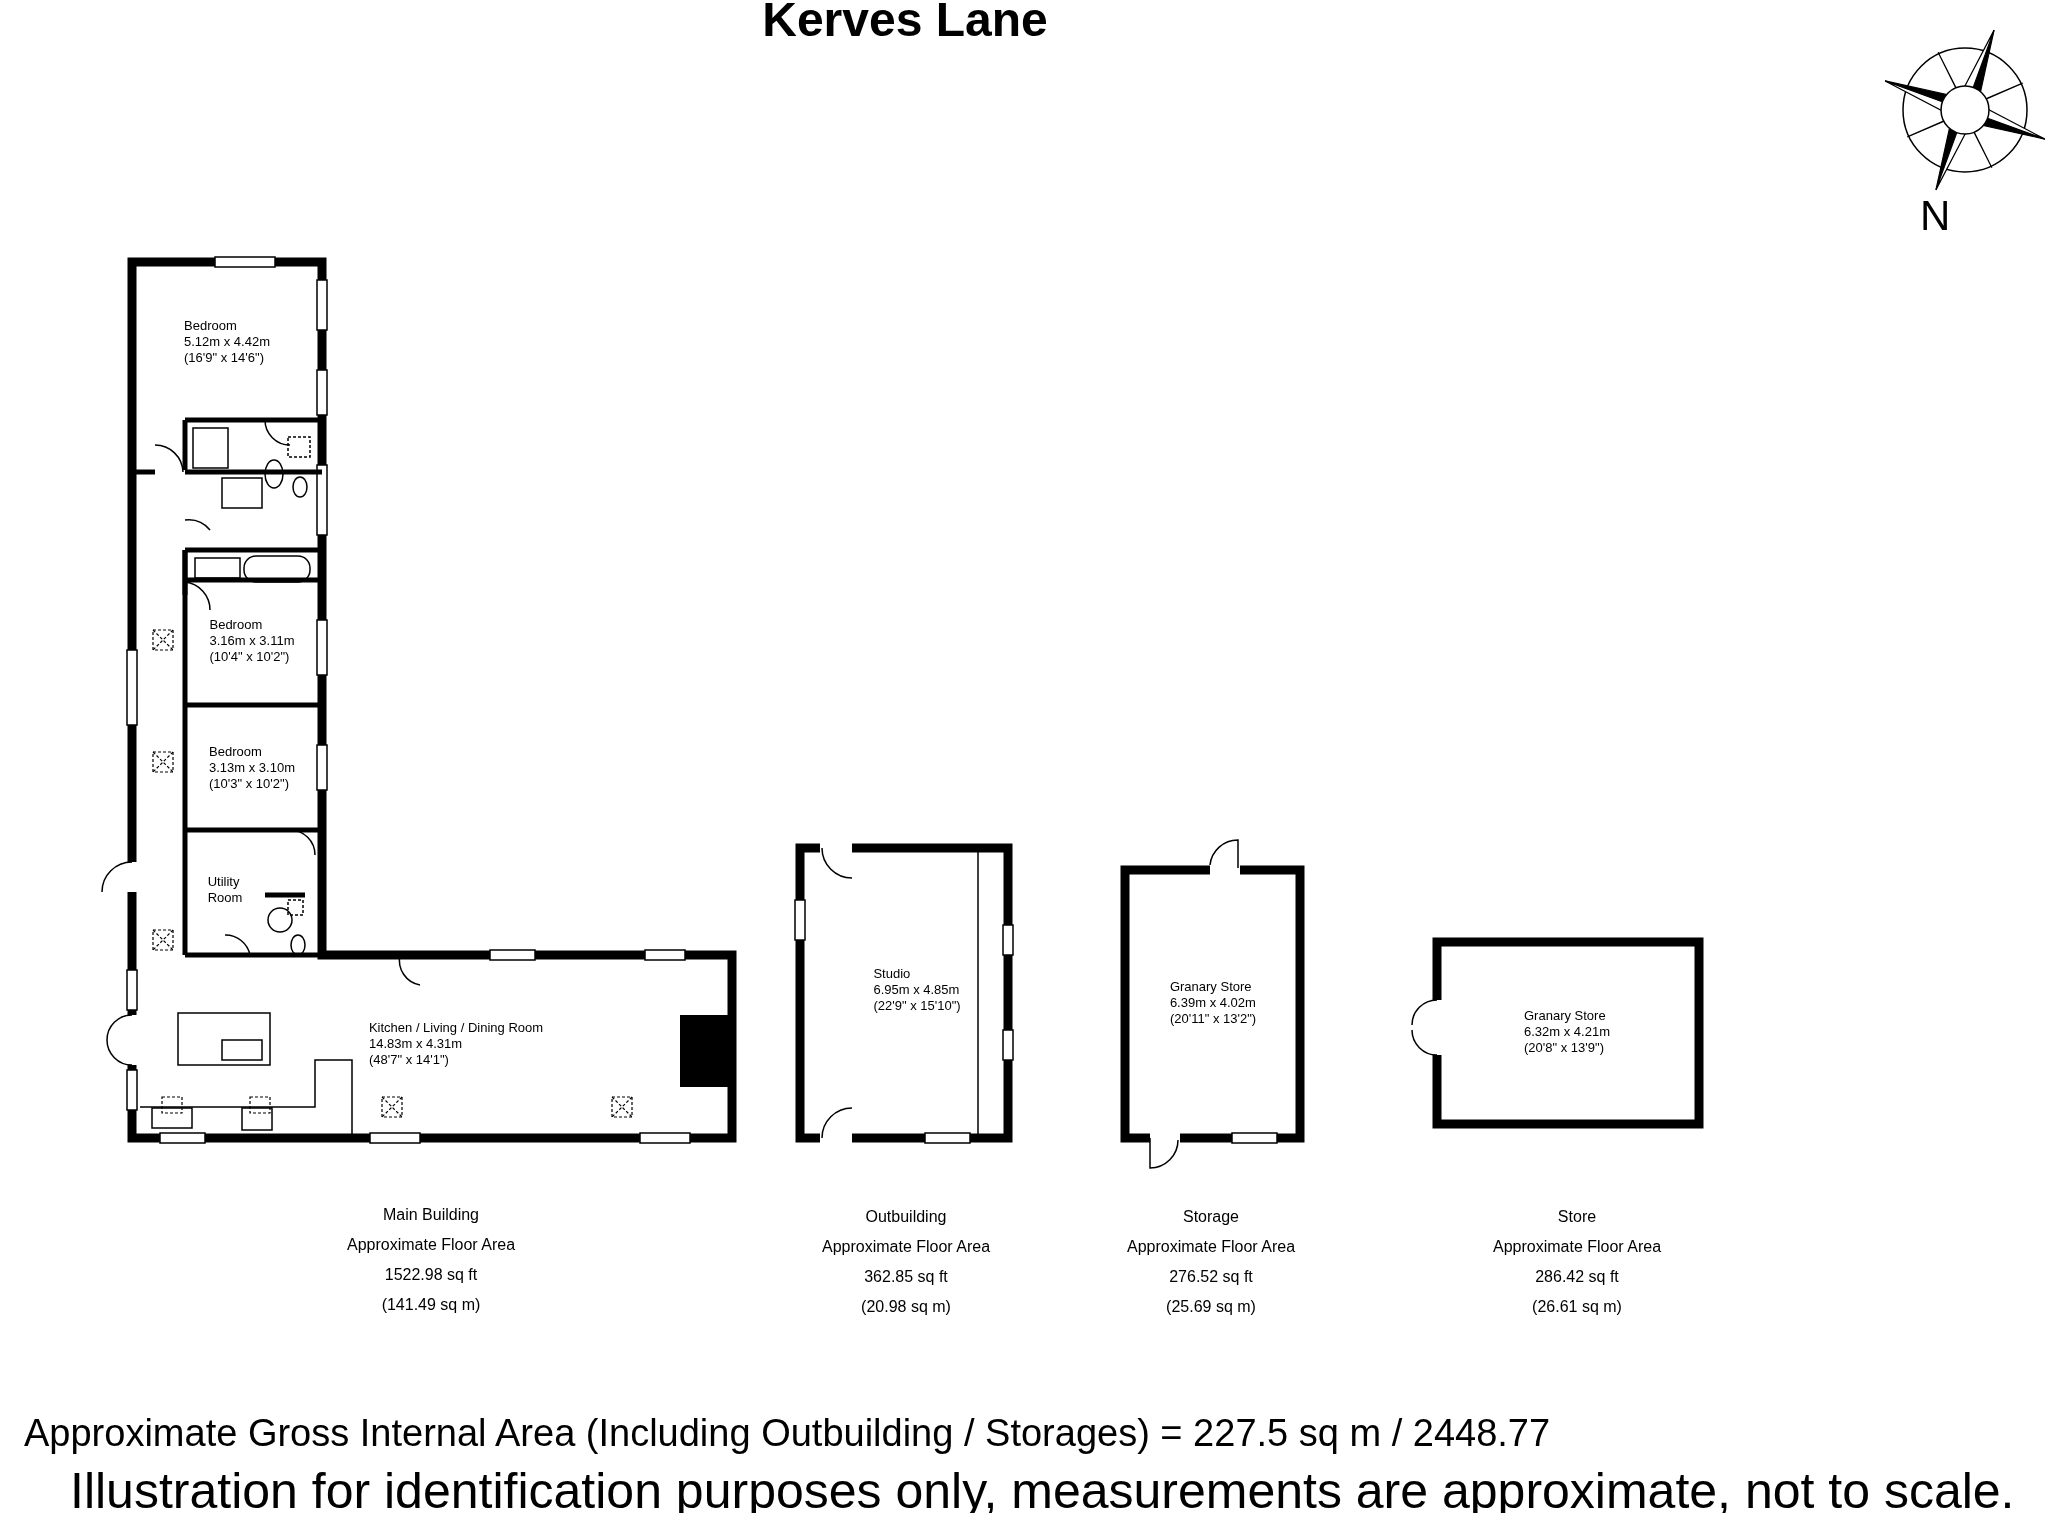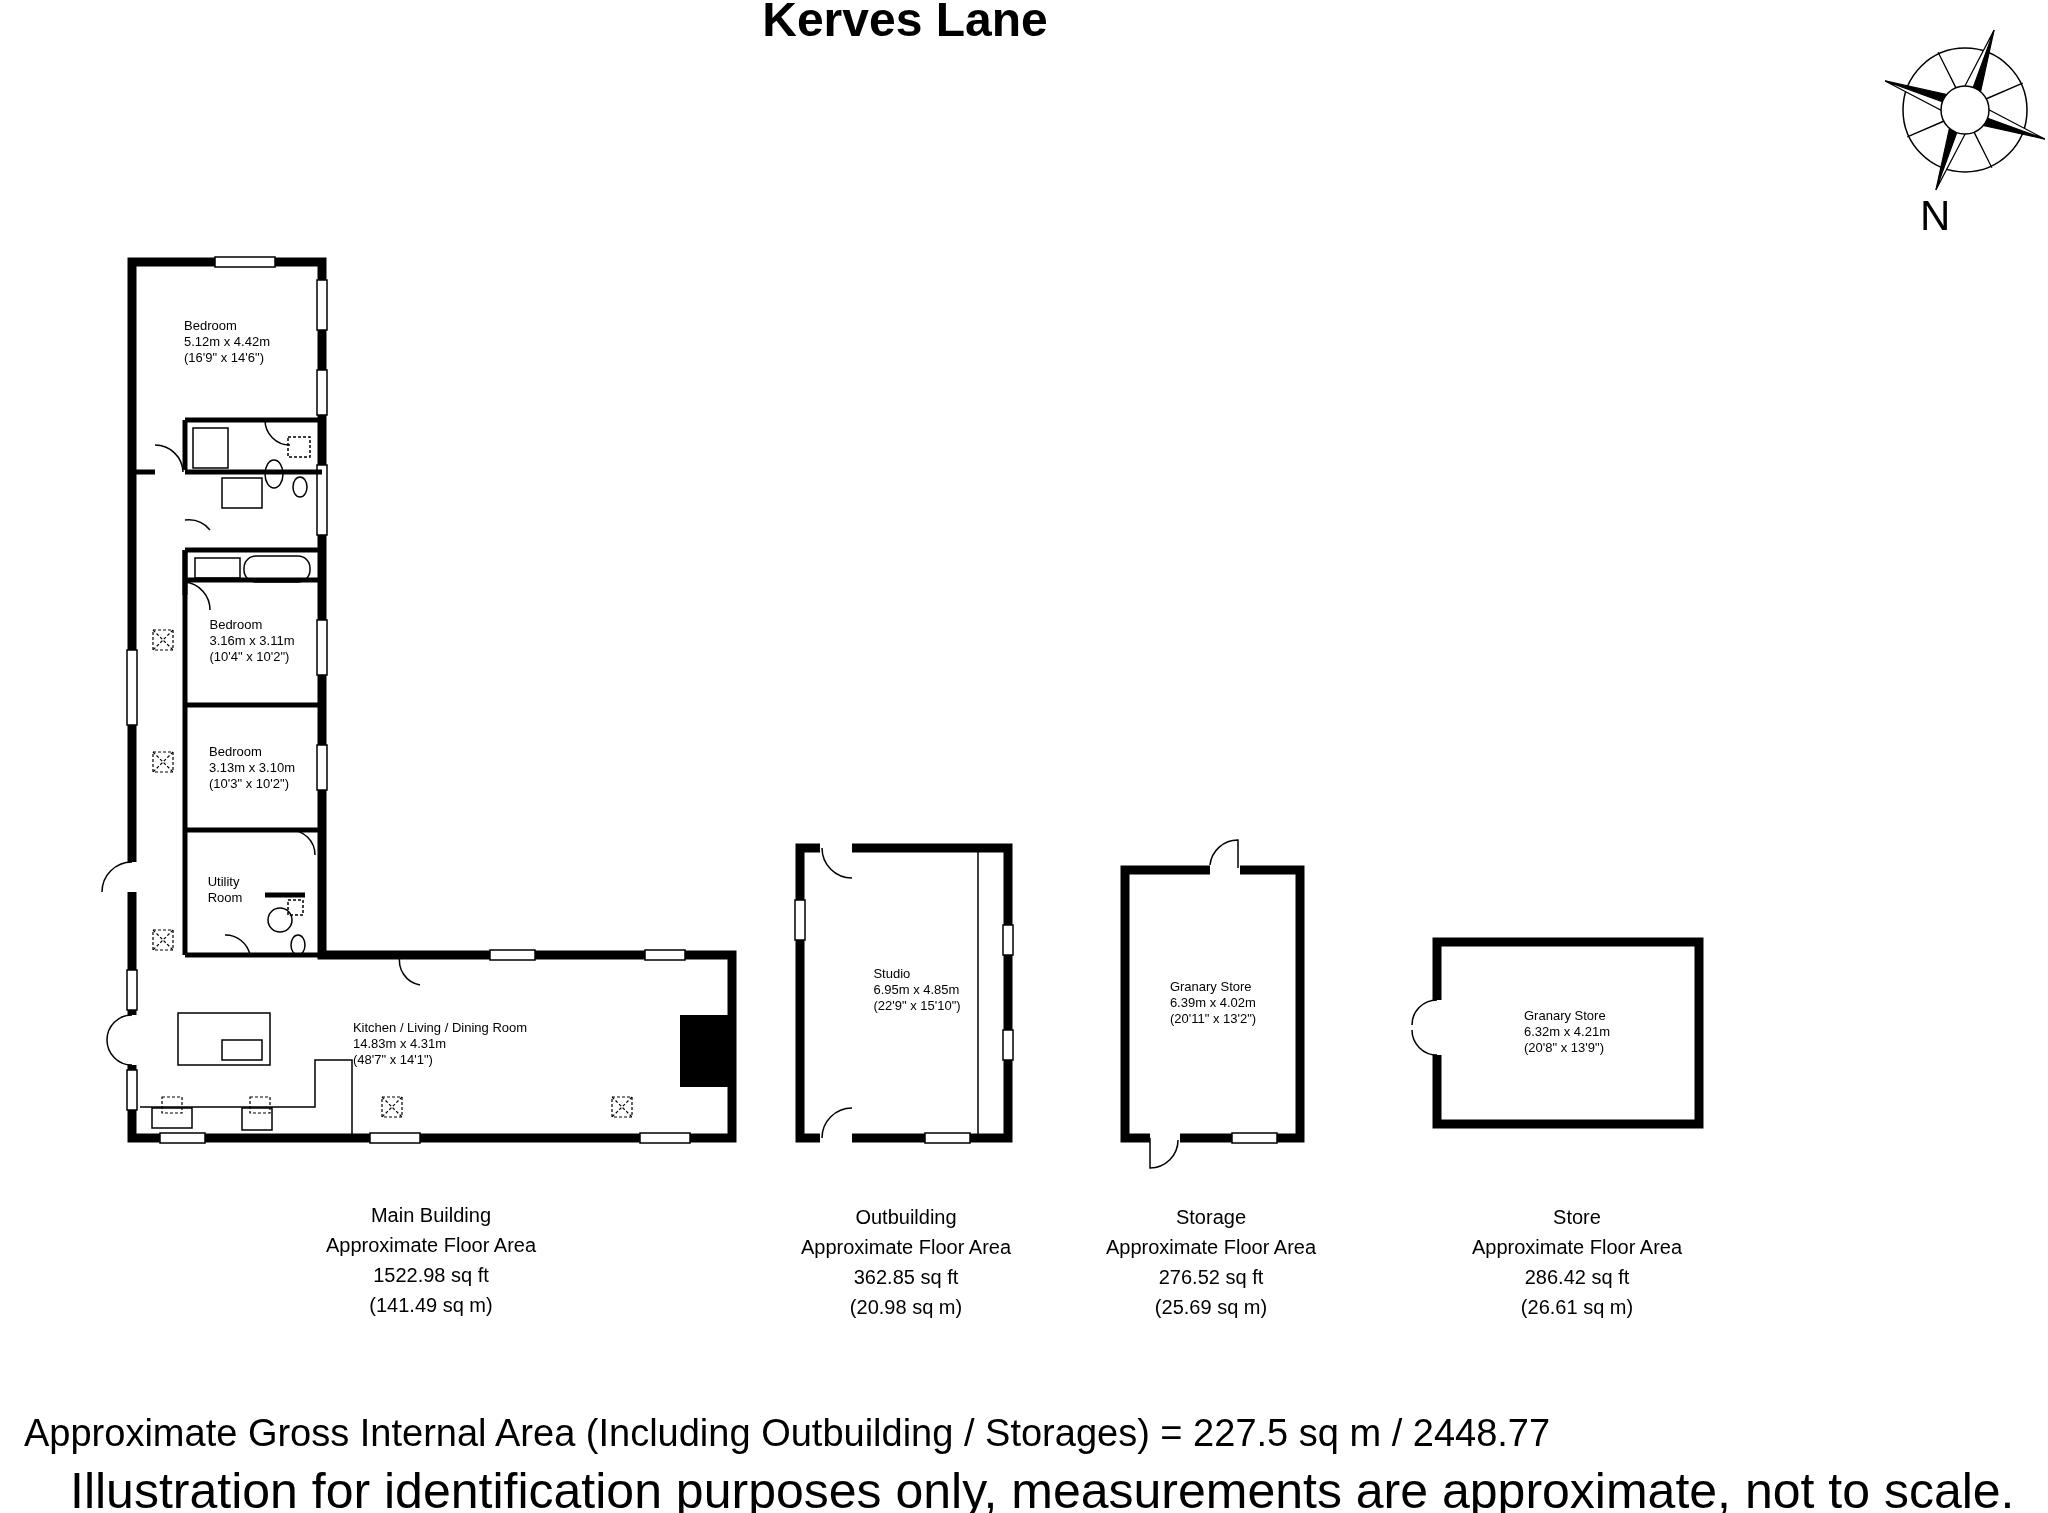--- a/index.html
+++ b/index.html
@@ -2,21 +2,21 @@
 <html><head>
 <meta charset="utf-8">
 <style>
   html, body { margin: 0; padding: 0; background: #ffffff; }
   body { width: 2048px; height: 1513px; position: relative; overflow: hidden;
          font-family: "Liberation Sans", sans-serif; color: #000; }
   .abs { position: absolute; }
   .title { left: 0; width: 1810px; top: -8px; text-align: center; font-weight: bold; font-size: 48px; }
   .plan { left: 0; top: 0; }
   .room-label { position: absolute; text-align: left; font-size: 13px; line-height: 16px; transform: translateX(-50%); white-space: nowrap; }
-  .area { position: absolute; text-align: center; font-size: 20px; line-height: 30px; transform: translateX(-50%); white-space: nowrap; }
+  .area { position: absolute; text-align: center; font-size: 16px; line-height: 30px; transform: translateX(-50%); white-space: nowrap; }
   .footer1 { left: 24px; top: 1412px; font-size: 38px; white-space: nowrap; }
   .footer2 { left: 70px; top: 1462px; font-size: 50px; white-space: nowrap; }
   .compass { left: 1880px; top: 25px; }
   .compass-n { left: 1920px; top: 192px; font-size: 42px; }
 </style>
 </head>
 <body>
 
 <div class="abs title">Kerves Lane</div>
 
@@ -184,21 +184,21 @@
 </div>
 <div class="room-label" style="left:252px; top:744px;">
   <div>Bedroom</div>
   <div>3.13m x 3.10m</div>
   <div>(10'3" x 10'2")</div>
 </div>
 <div class="room-label" style="left:225px; top:874px;">
   <div>Utility</div>
   <div>Room</div>
 </div>
-<div class="room-label" style="left:440px; top:1020px;">
+<div class="room-label" style="left:456px; top:1020px;">
   <div>Kitchen / Living / Dining Room</div>
   <div>14.83m x 4.31m</div>
   <div>(48'7" x 14'1")</div>
 </div>
 <div class="room-label" style="left:917px; top:966px;">
   <div>Studio</div>
   <div>6.95m x 4.85m</div>
   <div>(22'9" x 15'10")</div>
 </div>
 <div class="room-label" style="left:1213px; top:979px;">

